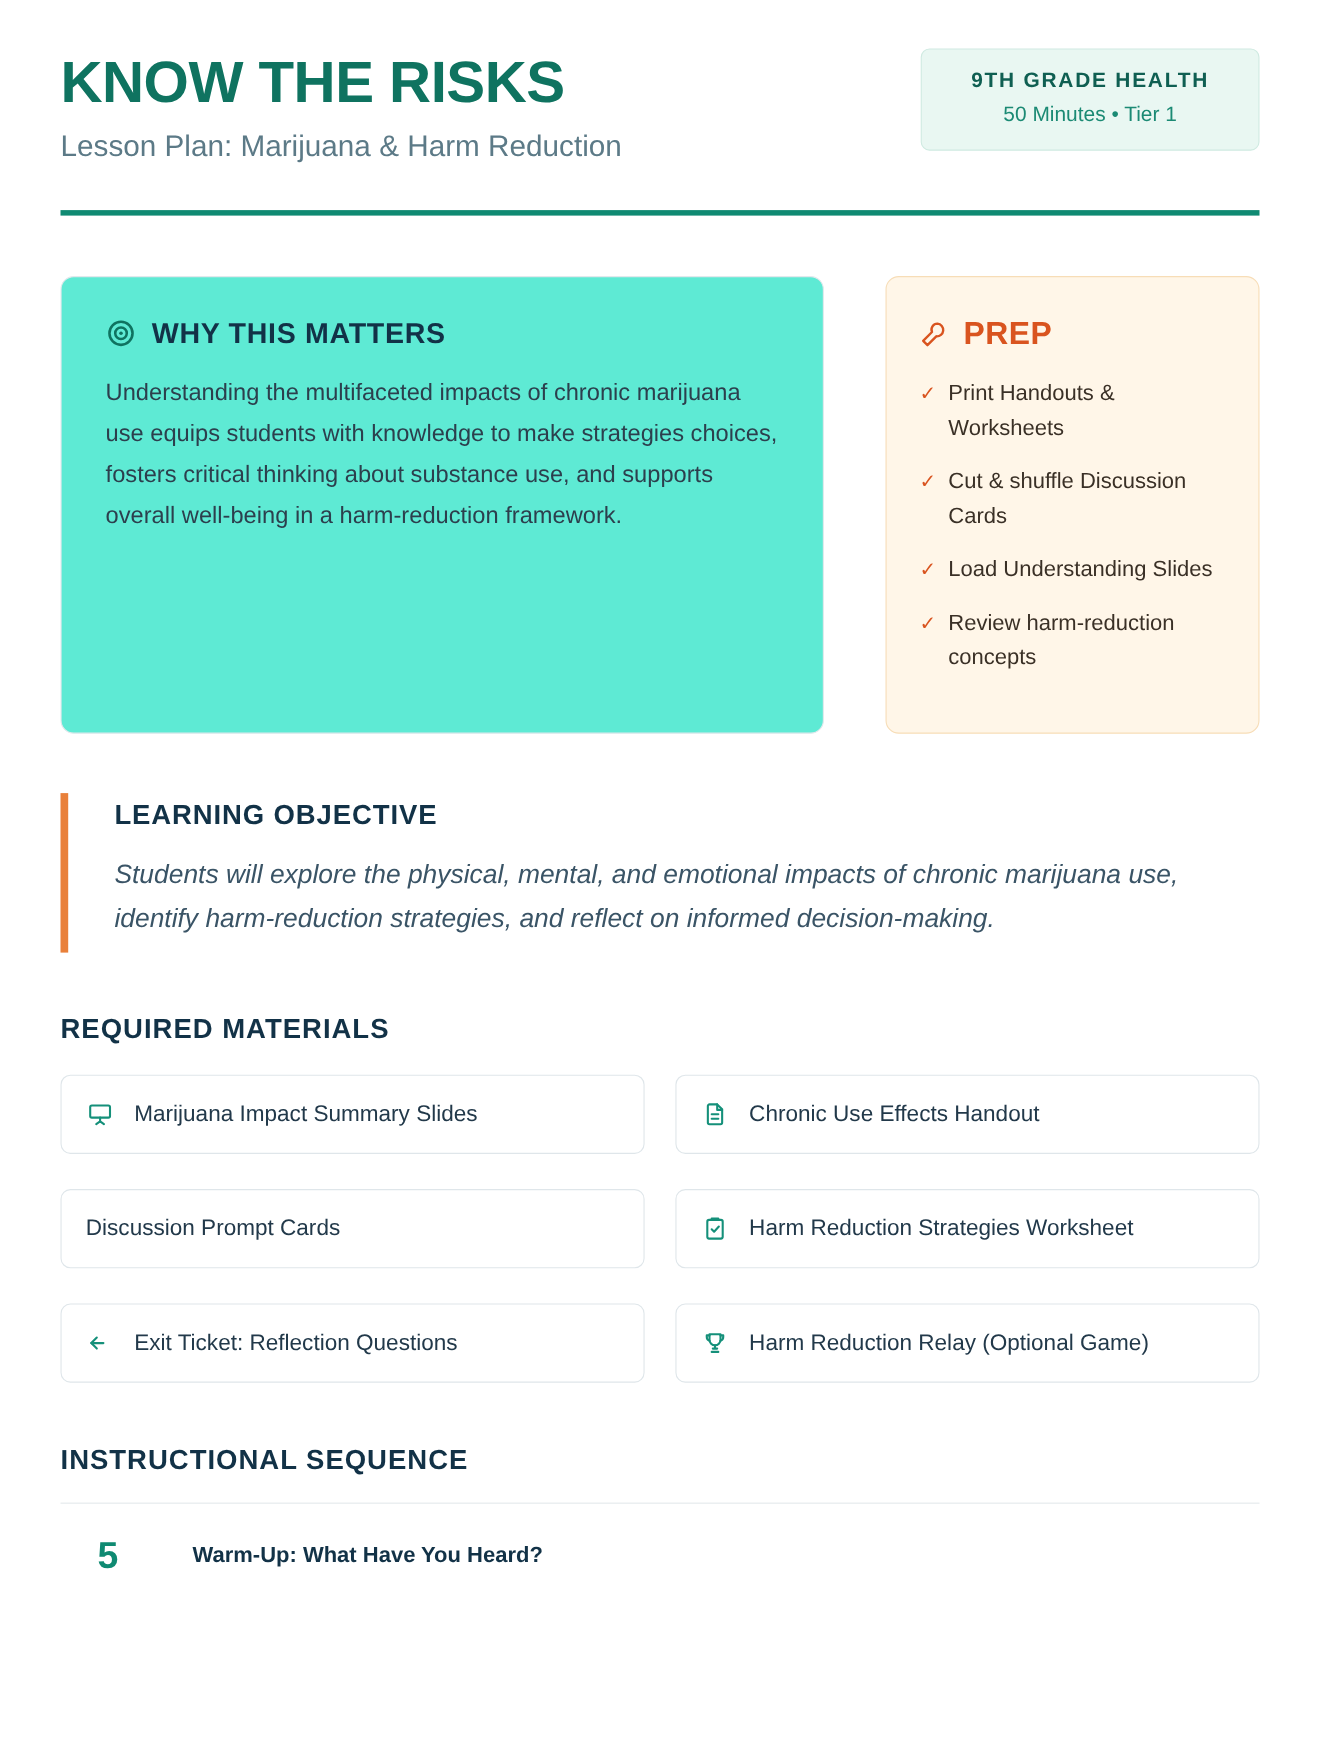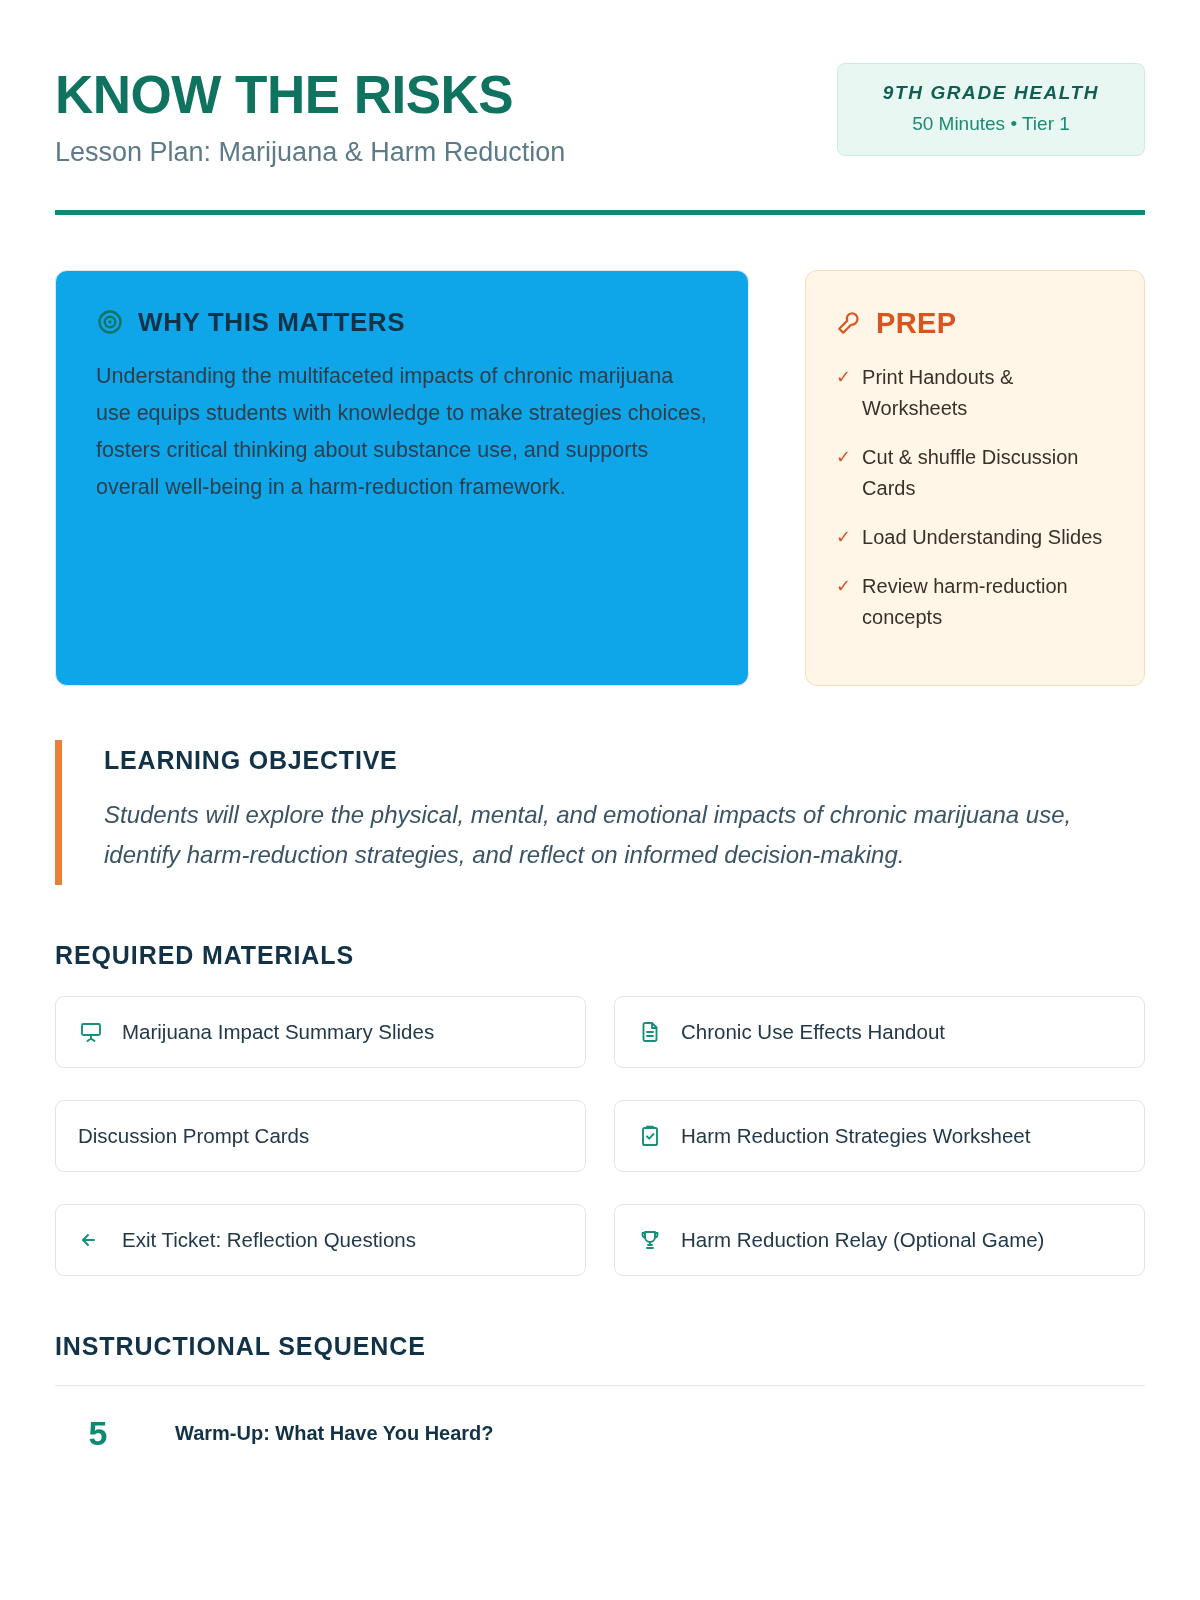--- a/index.html
+++ b/index.html
@@ -9,21 +9,21 @@
     width: 1200px;
     height: 1600px;
     background: #ffffff;
     font-family: "Liberation Sans", sans-serif;
     color: #1f3a4d;
     overflow: hidden;
   }
   .page {
     width: 1200px;
     height: 1580px;
-    padding: 63px 55px 0 55px;
+    padding: 44px 55px 0 55px;
     position: relative;
   }
 
   
   .header {
     display: flex;
     justify-content: space-between;
     align-items: flex-start;
   }
   .header-left { padding-top: 4px; }
@@ -47,21 +47,20 @@
     border-radius: 8px;
     padding: 18px 26px 20px 26px;
     text-align: center;
     min-width: 308px;
   }
   .badge-title {
     font-size: 19px;
     font-weight: bold;
     letter-spacing: 1.6px;
     color: #0f5f52;
-    font-style: italic;
   }
   .badge-sub {
     font-size: 19px;
     color: #1b8a74;
     margin-top: 9px;
   }
   .rule {
     height: 5px;
     background: #0f8a72;
     margin-top: 42px;
@@ -69,21 +68,21 @@
 
   
   .top-row {
     display: flex;
     gap: 56px;
     margin-top: 55px;
     align-items: stretch;
   }
   .why-card {
     flex: 0 0 694px;
-    background: #0ea5e9;
+    background: #5eead4;
     border: 1px solid #e2e8ec;
     border-radius: 12px;
     padding: 36px 40px 40px 40px;
   }
   .card-head {
     display: flex;
     align-items: center;
     gap: 14px;
     margin-bottom: 20px;
   }

